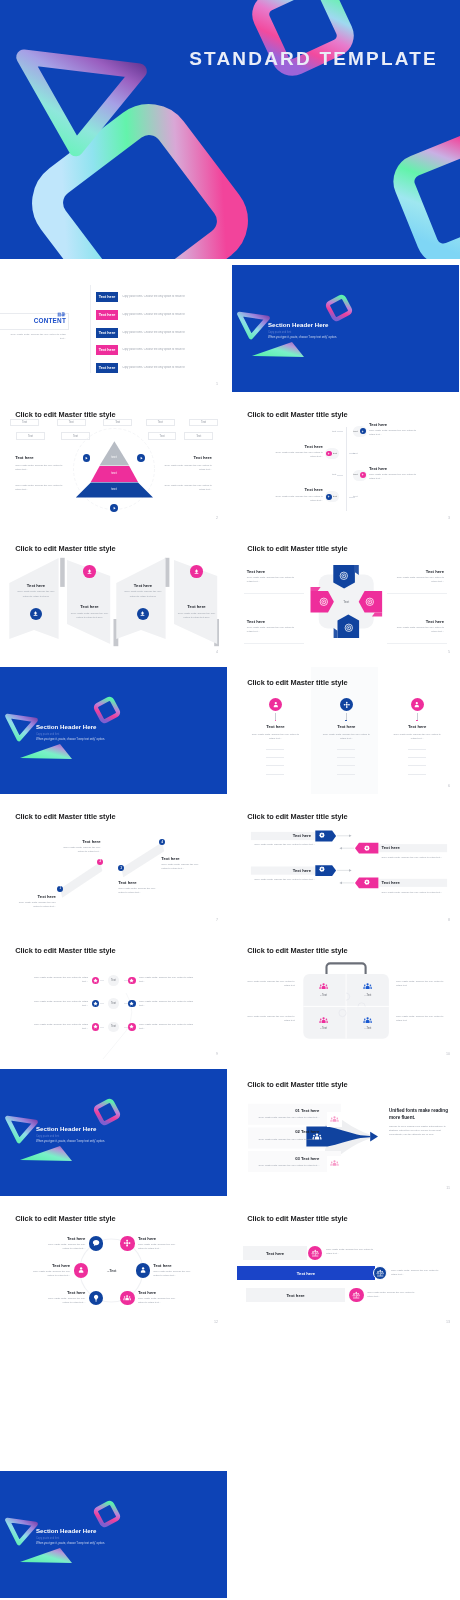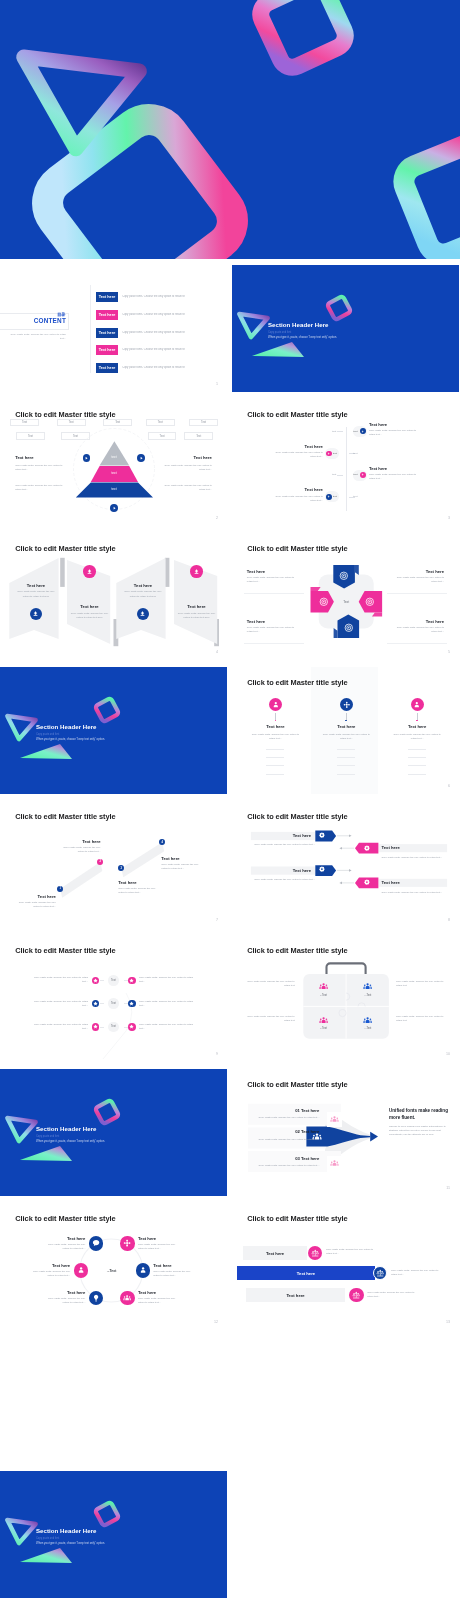--- a/index.html
+++ b/index.html
@@ -101,20 +101,21 @@
       <g transform="translate(303,25) rotate(-25)">
         <rect x="-35" y="-35" width="70" height="70" rx="13" ry="13" fill="none" stroke="url(#gSqTop)" stroke-width="17"></rect>
       </g>
 
       <g transform="translate(460,198) rotate(-22)">
         <rect x="-47" y="-47" width="94" height="94" rx="17" ry="17" fill="none" stroke="url(#gSqRight)" stroke-width="21"></rect>
       </g>
     </svg>
 
     <div class="cover-txt">
+      <div class="t-sub">STANDARD TEMPLATE</div>
     </div>
   </div>
 
   <div class="slide r1 c1">
     <div class="cont-left">
       <div class="cn-mu">目录</div>
       <div class="cn-en">CONTENT</div>
       <div class="cn-p tny">Copy paste fonts. Choose the only option to retain text...</div>
     </div>
     <div class="cont-rows">

